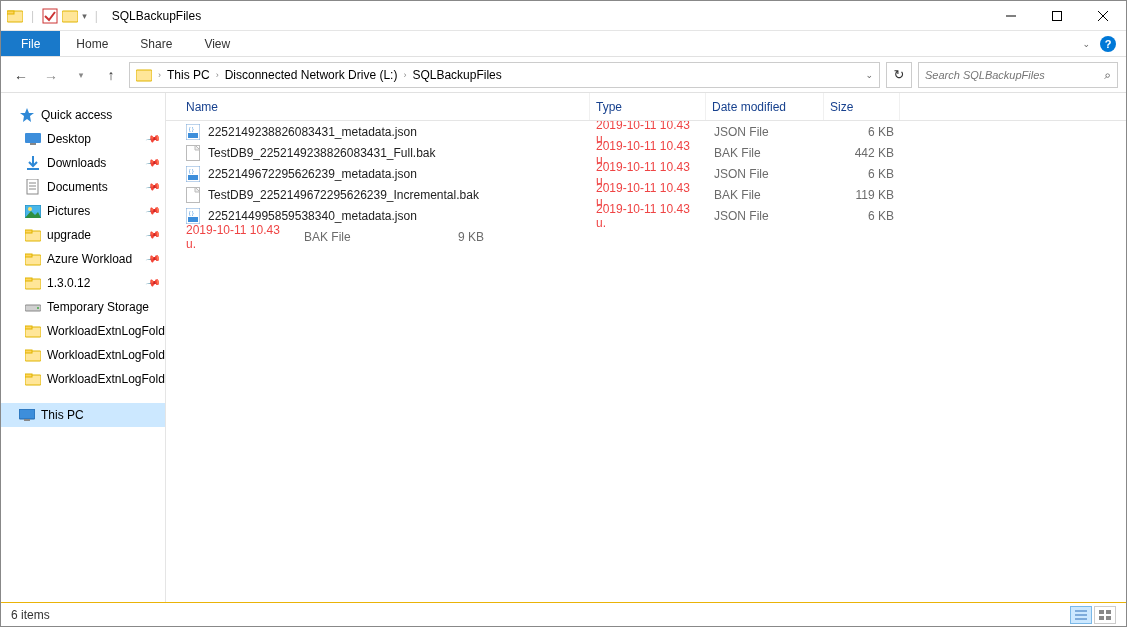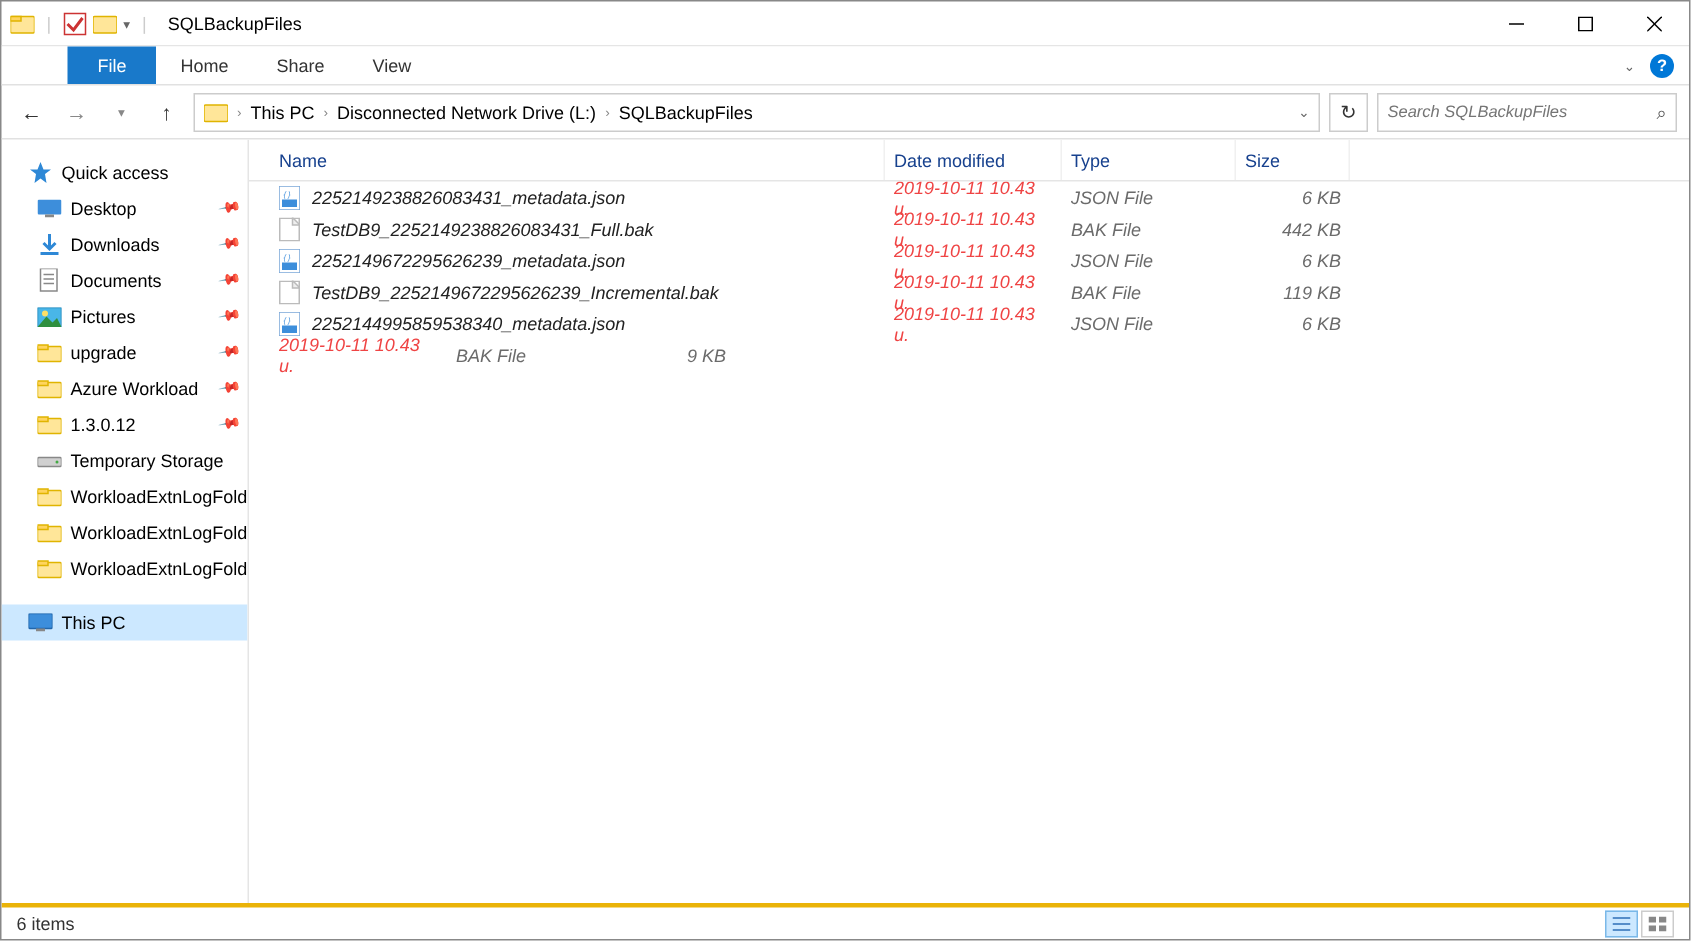--- a/index.html
+++ b/index.html
@@ -51,21 +51,20 @@
     .ribbon-tab {
       padding: 0 16px;
       display: flex; align-items: center;
       font-size: 12px;
       color: #333;
     }
     .ribbon-tab.file {
       background: #1979ca;
       color: #fff;
       padding: 0 20px;
-      margin-left: 44px;
     }
     .ribbon-help {
       margin-left: auto;
       display: flex;
       align-items: center;
       gap: 10px;
       padding-right: 10px;
     }
     .help-circle {
       width: 16px; height: 16px;
@@ -183,40 +182,40 @@
       height: 100%;
       display: flex;
       align-items: center;
     }
     .col-name { width: 410px; }
     .col-date { width: 118px; }
     .col-type { width: 116px; }
     .col-size { width: 76px; justify-content: flex-start; }
     .col.col-size .hdr, .row .c-size { text-align: right; }
 
-    .rows { flex: 1; overflow: auto; font-style: italic; }
+    .rows { flex: 1; overflow: auto; }
     .row {
       height: 21px;
       display: flex;
       align-items: center;
       padding-left: 14px;
       font-size: 12px;
       color: #222;
     }
     .c { padding: 0 6px; display: flex; align-items: center; gap: 6px; }
     .c-name { width: 410px; }
     .c-date { width: 118px; color: #ef4444; }
     .c-type { width: 116px; color: #6b6b6b; }
     .c-size { width: 76px; color: #6b6b6b; justify-content: flex-end; }
     .file-icon { width: 16px; height: 16px; display: inline-flex; }
 
     
     .status-bar {
       height: 24px;
-      border-top: 3px solid #eab308;
+      border-top: 1px solid #eab308;
       display: flex;
       align-items: center;
       padding: 0 10px;
       font-size: 12px;
       color: #333;
     }
     .status-right {
       margin-left: auto;
       display: flex;
       gap: 2px;
@@ -457,25 +456,25 @@
         <span>This PC</span>
       </div>
     </div>
   </div>
 
   <div class="content">
     <div class="col-headers">
       <div class="col col-name">
           <span>Name</span>
         </div>
+      <div class="col col-type">
+          <span>Type</span>
+        </div>
       <div class="col col-date">
           <span>Date modified</span>
-        </div>
-      <div class="col col-type">
-          <span>Type</span>
         </div>
       <div class="col col-size">
           <span>Size</span>
         </div>
     </div>
     <div class="rows" id="file-rows">
         <div class="row">
           <div class="c c-name">
             <span class="file-icon">
               <svg width="14" height="16">

